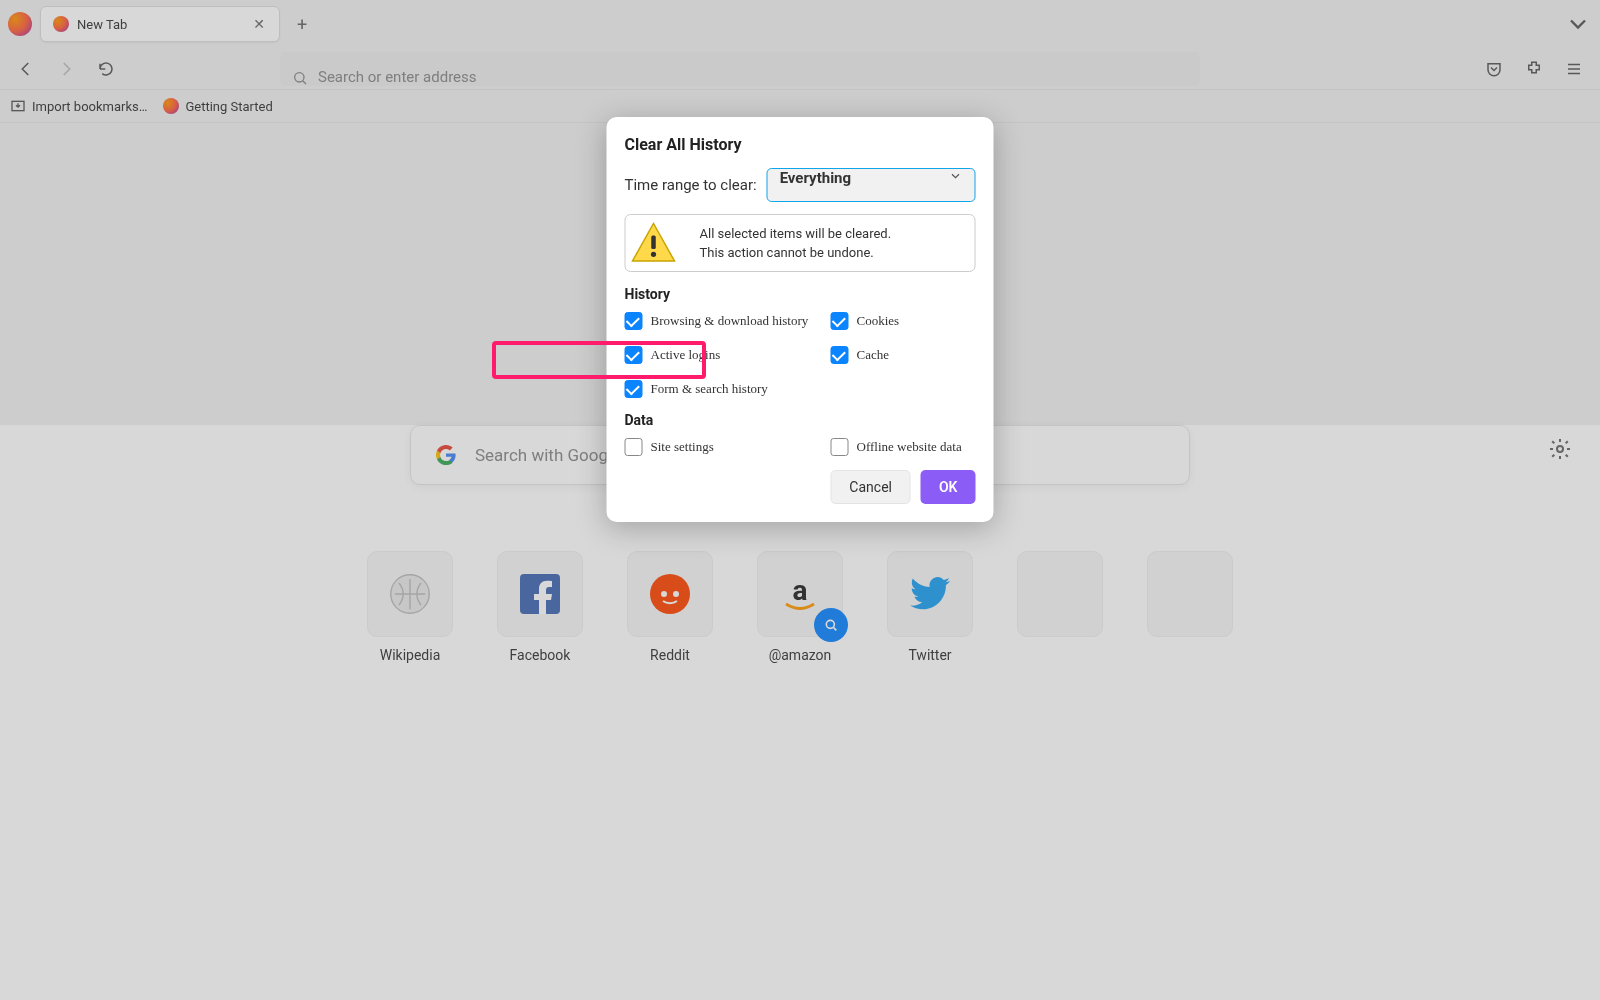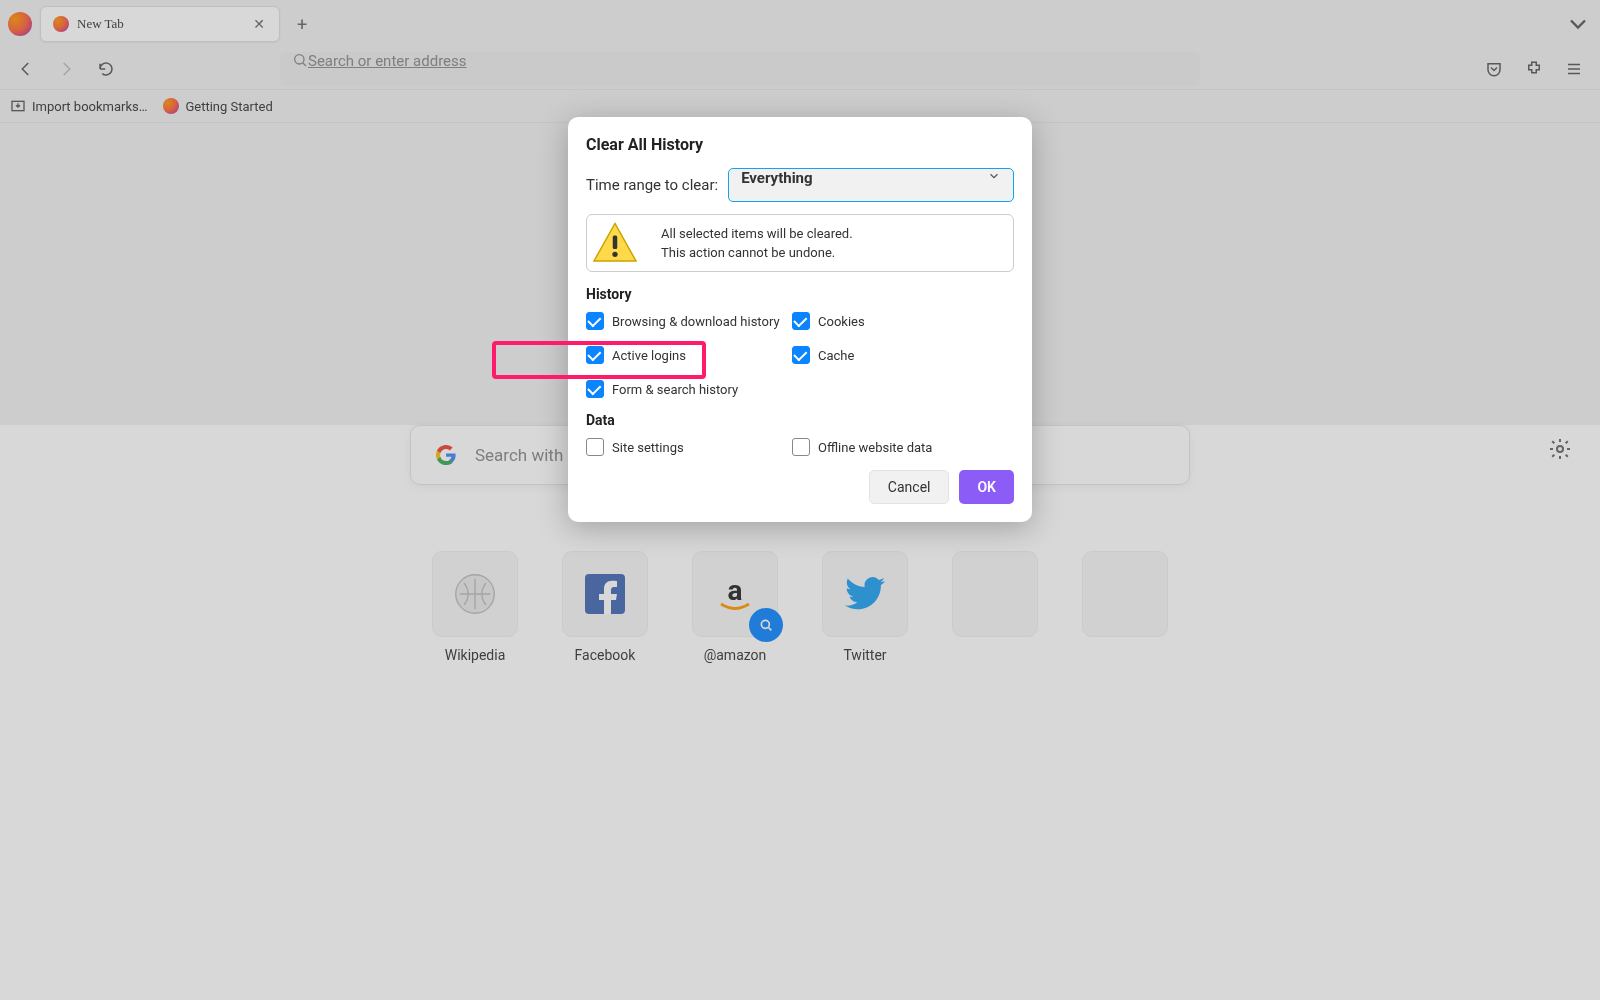--- a/index.html
+++ b/index.html
@@ -4,31 +4,31 @@
 <style>
 * { margin: 0; padding: 0; box-sizing: border-box; font-family: -apple-system, BlinkMacSystemFont, "Segoe UI", Roboto, sans-serif; }
 body { width: 1600px; height: 1000px; background: #f0f0f0; position: relative; overflow: hidden; }
 
 
 .chrome { background: #f0f0f0; }
 .tab-bar { height: 48px; display: flex; align-items: center; padding: 0 8px; gap: 8px; }
 .firefox-logo { width: 24px; height: 24px; border-radius: 50%; background: radial-gradient(circle at 30% 30%, #ff9500 0%, #ff5e3a 50%, #9c27b0 100%); }
 .tab { display: flex; align-items: center; background: #fff; border-radius: 6px; padding: 0 12px; height: 36px; width: 240px; border: 1px solid #ddd; gap: 8px; box-shadow: 0 1px 2px rgba(0,0,0,0.05); }
 .tab-favicon { width: 16px; height: 16px; }
-.tab-title { flex: 1; font-size: 13px; color: #333; font-family: Liberation Serif, serif; }
+.tab-title { flex: 1; font-size: 13px; color: #333; }
 .tab-close { width: 16px; height: 16px; display:flex; align-items:center; justify-content:center; color:#666; font-size:14px; cursor:pointer; }
 .new-tab { width: 28px; height: 28px; display:flex; align-items:center; justify-content:center; color:#666; font-size:18px; cursor:pointer; }
 .tab-overflow { margin-left: auto; width: 28px; height: 28px; display:flex; align-items:center; justify-content:center; color:#555; }
 
 .toolbar { height: 42px; display: flex; align-items: center; padding: 0 10px; gap: 8px; border-bottom: 1px solid #e5e5e5; }
 .tb-btn { width: 32px; height: 32px; display:flex; align-items:center; justify-content:center; border-radius:4px; color:#555; cursor:pointer; }
 .tb-btn svg { width: 18px; height: 18px; stroke: currentColor; fill:none; stroke-width:2; }
 .tb-btn.back svg { transform: scaleX(1); }
 .tb-btn.disabled { color:#bbb; }
-.urlbar { flex: 0 0 920px; margin-left: 150px; height: 34px; background: #ececec; border-radius: 6px; display:flex; align-items:flex-start; padding: 0 12px; color:#888;text-decoration:underline; }
+.urlbar { flex: 0 0 920px; margin-left: 150px; height: 34px; background: #ececec; border-radius: 6px; display:flex; align-items:flex-end; padding: 0 12px; gap: 10px; color:#888; }
 .urlbar svg { width: 16px; height: 16px; stroke: #888; fill:none; stroke-width:2; }
 .urlbar-text { font-size: 15px; color:#888; }
 .toolbar-right { margin-left: auto; display:flex; gap: 8px; }
 
 .bookmarks-bar { height: 33px; display:flex; align-items:center; padding: 0 10px; gap: 16px; border-bottom: 1px solid #e5e5e5; font-size: 13px; color:#333; }
 .bm-item { display:flex; align-items:center; gap: 6px; cursor:pointer; }
 .bm-icon { width: 16px; height: 16px; }
 
 
 .content { position: relative; height: calc(1000px - 48px - 42px - 33px); background: #fff; }
@@ -39,35 +39,35 @@
 
 .tiles { display:flex; gap: 44px; margin: 66px auto 0; width: fit-content; }
 .tile { display:flex; flex-direction:column; align-items:center; gap: 10px; }
 .tile-box { width: 86px; height: 86px; background: #f6f6f6; border:1px solid #eee; border-radius: 10px; display:flex; align-items:center; justify-content:center; font-size: 36px; }
 .tile-label { font-size: 14px; color:#333; }
 
 
 .overlay { position:absolute; inset:0; background: rgba(100,100,100,0.25); }
 
 
-.dialog { position:absolute; left:50%; top:117px; transform:translateX(-50%); width: 464px; background:#fff; border-radius: 10px; box-shadow: 0 6px 30px rgba(0,0,0,0.25); padding: 18px 18px 18px; }
+.dialog { position:absolute; left:50%; top:117px; transform:translateX(-50%); width: 387px; background:#fff; border-radius: 10px; box-shadow: 0 6px 30px rgba(0,0,0,0.25); padding: 18px 18px 18px; }
 .dlg-title { font-size: 16px; font-weight: 700; color:#222; margin-bottom: 14px; }
 .range-row { display:flex; align-items:center; gap: 10px; margin-bottom: 12px; font-size:15px; color:#333; }
 .range-select { flex:1; height: 34px; background:#f1f1f1; border:1px solid #0ea5e9; border-radius:5px; display:flex; align-items:flex-start; justify-content:space-between; padding: 0 12px; cursor:pointer; }
 .range-select span:first-child { font-weight:700; }
 .warning { border:1px solid #ccc; border-radius:6px; padding: 4px; display:flex; gap: 22px; align-items:center; margin-bottom: 14px; }
 .warn-icon { width: 48px; height: 48px; }
 .warn-text { font-size: 13px; color:#333; line-height: 1.5; }
 .section-h { font-weight:700; font-size:14px; color:#222; margin: 8px 0 10px; }
 .check-grid { display:grid; grid-template-columns: 200px 1fr; row-gap: 16px; column-gap: 6px; margin-bottom: 8px; }
 .check-row { display:flex; align-items:center; gap: 8px; }
 .cbox { width: 18px; height: 18px; border:1px solid #888; border-radius:3px; display:flex; align-items:center; justify-content:center; flex:none; }
 .cbox.checked { background:#0a84ff; border-color:#0a84ff; }
 .cbox.checked::after { content:""; width:10px; height:6px; border:2px solid #fff; border-top:none; border-right:none; transform: rotate(-45deg) translate(0px, -1px); }
-.check-label { font-size:13px; color:#333; }
+.check-label { font-size:13px; color:#333;font-family:Liberation Serif, serif; }
 .btn-row { display:flex; justify-content:flex-end; gap: 10px; margin-top: 14px; }
 .btn { height: 34px; padding: 0 18px; border-radius:5px; font-size:14px; display:flex; align-items:center; cursor:pointer; }
 .btn.cancel { background:#f1f1f1; border:1px solid #e3e3e3; color:#333; }
 .btn.ok { background:#8b5cf6; color:#fff; font-weight:600; }
 
 
 .hl { position:absolute; border:4px solid #ff1a6b; border-radius:4px; pointer-events:none; }
 
 
 .amz-badge { position:absolute; right:-6px; bottom:-6px; width:34px; height:34px; background:#0a84ff; border-radius:50%; display:flex; align-items:center; justify-content:center; }
@@ -184,20 +184,31 @@
       <span class="tile-label">Wikipedia</span>
     </div>
     <div class="tile">
       <div class="tile-box">
         <svg width="40" height="40" viewBox="0 0 40 40">
             <rect width="40" height="40" rx="4" fill="#4267B2"></rect>
             <path d="M26 40V26h5l1-6h-6v-4c0-2 1-3 3-3h3V7c-1 0-3-.2-5-.2-5 0-8 3-8 8V20h-5v6h5v14h7z" fill="#fff"></path>
           </svg>
       </div>
       <span class="tile-label">Facebook</span>
+    </div>
+    <div class="tile">
+      <div class="tile-box">
+        <svg width="40" height="40" viewBox="0 0 40 40">
+            <circle cx="20" cy="20" r="20" fill="#ff4500"></circle>
+            <circle cx="14" cy="20" r="3" fill="#fff"></circle>
+            <circle cx="26" cy="20" r="3" fill="#fff"></circle>
+            <path d="M13 27c4 3 10 3 14 0" stroke="#fff" stroke-width="2" fill="none"></path>
+          </svg>
+      </div>
+      <span class="tile-label">Reddit</span>
     </div>
     <div class="tile">
       <div class="tile-box tile-rel">
         <svg width="40" height="40" viewBox="0 0 40 40">
             <text x="20" y="26" text-anchor="middle" font-size="28" font-weight="bold" fill="#222">a</text>
             <path d="M6 30c10 6 18 6 28 0" stroke="#ff9900" stroke-width="3" fill="none"></path>
           </svg>
         <div class="amz-badge">
           <svg width="16" height="16" viewBox="0 0 24 24" fill="none" stroke-width="2.5">
               <circle cx="11" cy="11" r="6"></circle>

